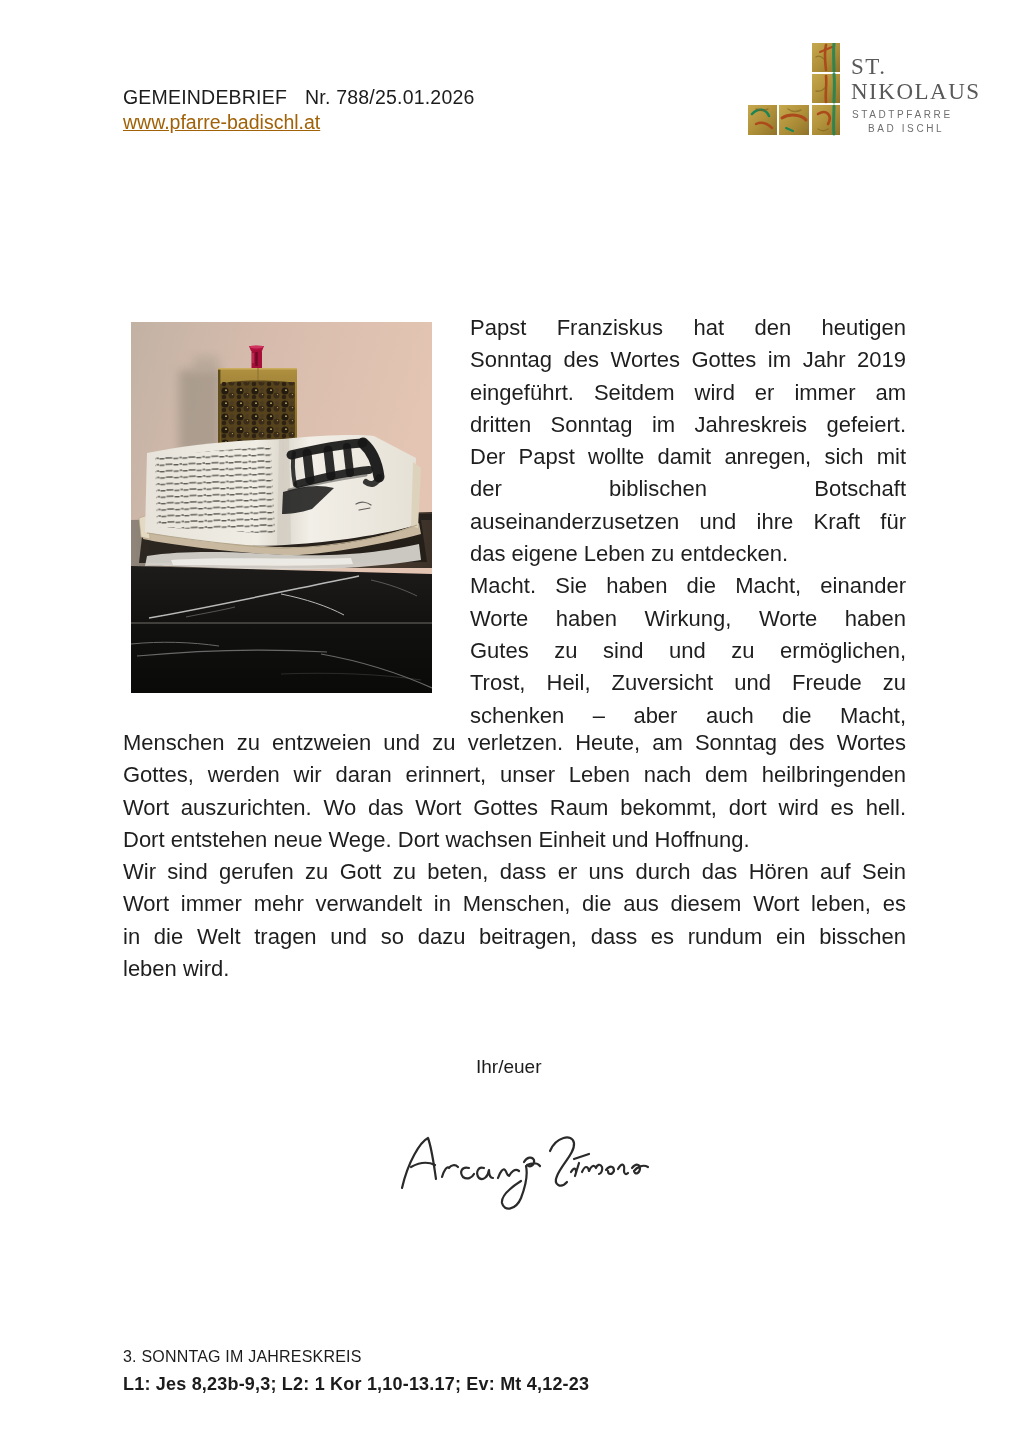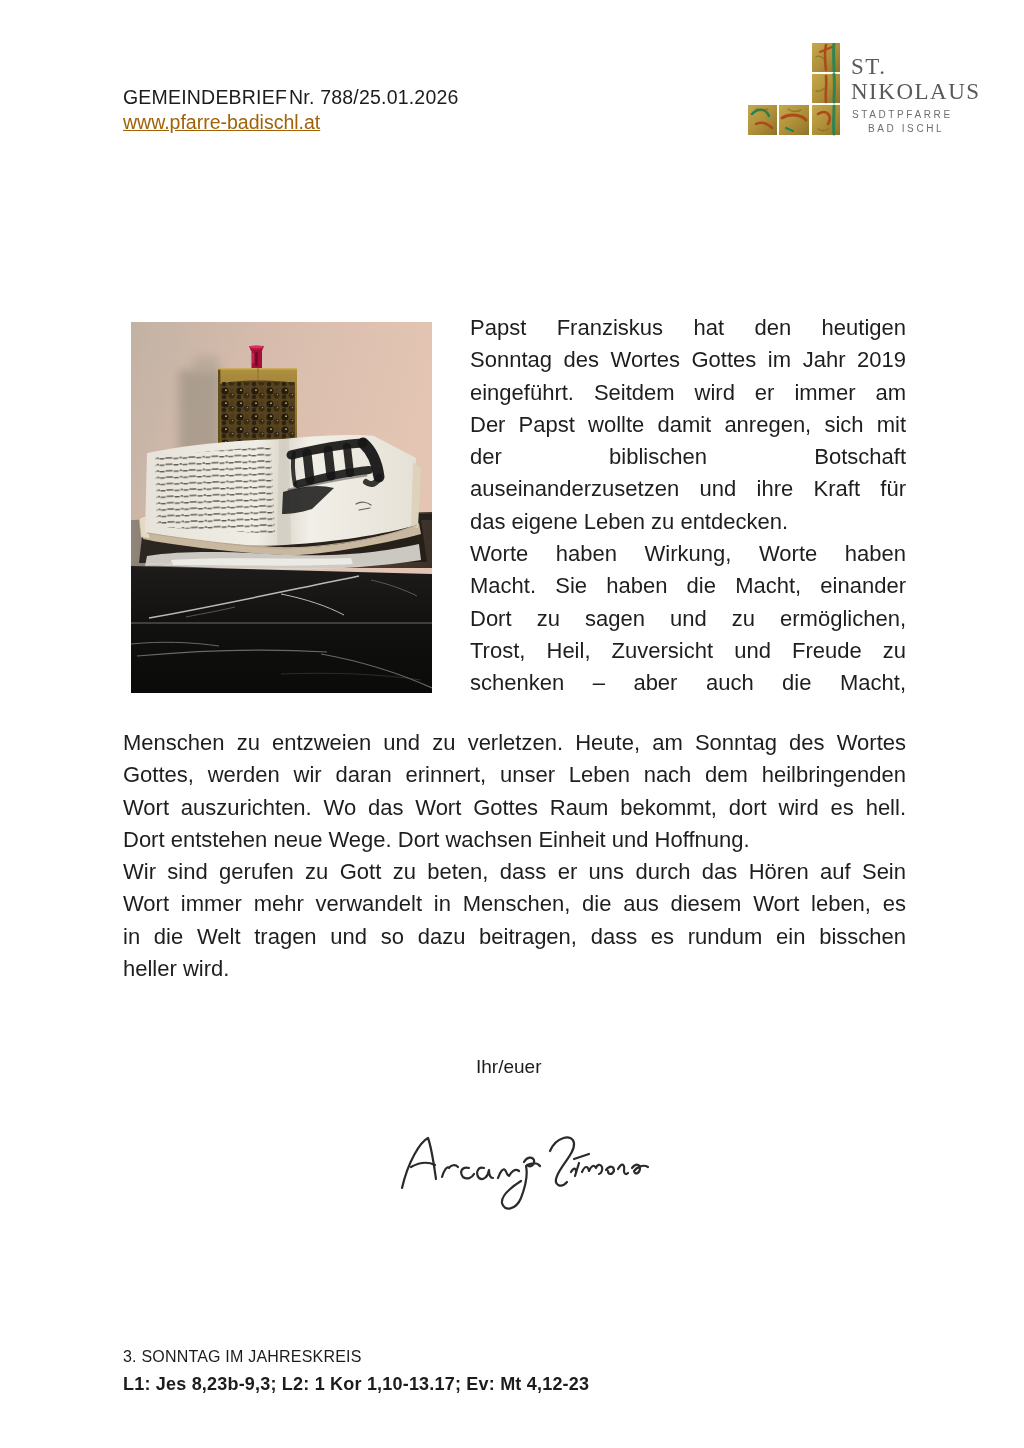--- a/index.html
+++ b/index.html
@@ -4,21 +4,21 @@
 <style>
   html,body { margin:0; padding:0; background:#ffffff; }
   .page {
     position:relative; width:1024px; height:1448px; background:#ffffff;
     font-family:"Liberation Sans", sans-serif; color:#1c1c1c; overflow:hidden;
   }
   .abs { position:absolute; }
 
   
   .hdr-line1 { left:123px; top:86px; font-size:19.5px; letter-spacing:.2px; }
-  .hdr-num { margin-left:2px; }
+  .hdr-num { margin-left:18px; }
   .hdr-url { left:123px; top:111px; font-size:19.5px; text-decoration:underline; color:#a16207; }
 
   
   .logo-tiles { left:748px; top:43px; }
   .logo-name { left:851px; font-family:"Liberation Serif", serif; color:#595959; font-size:23px; letter-spacing:1.5px; line-height:23px; }
   .logo-name1 { top:55px;font-family:Liberation Serif, serif; }
   .logo-name2 { top:80px; }
   .logo-sub { left:852px; font-size:10px; letter-spacing:2.6px; color:#6e6e6e; line-height:10px; }
   .logo-sub1 { top:110px;text-align:center; }
   .logo-sub2 { top:124px;padding-left:16px; }
@@ -213,40 +213,41 @@
         <path d="M190,332 C235,340 270,352 301,366" stroke-width="1.2"></path>
         <path d="M150,352 C200,350 250,352 290,358" stroke-width=".7" opacity=".5"></path>
       </g>
     </svg>
   </div>
 
   <div class="abs col-text">
       <div class="tline just">Papst Franziskus hat den heutigen</div>
       <div class="tline just">Sonntag des Wortes Gottes im Jahr 2019</div>
       <div class="tline just">eingeführt. Seitdem wird er immer am</div>
+      <div class="tline just">dritten Sonntag im Jahreskreis gefeiert.</div>
       <div class="tline just">Der Papst wollte damit anregen, sich mit</div>
       <div class="tline just">der biblischen Botschaft</div>
       <div class="tline just">auseinanderzusetzen und ihre Kraft für</div>
       <div class="tline">das eigene Leben zu entdecken.</div>
+      <div class="tline just">Macht. Sie haben die Macht, einander</div>
       <div class="tline just">Worte haben Wirkung, Worte haben</div>
-      <div class="tline just">Macht. Sie haben die Macht, einander</div>
-      <div class="tline just">Dort zu sagen und zu ermöglichen,</div>
+      <div class="tline just">Gutes zu sind und zu ermöglichen,</div>
       <div class="tline just">Trost, Heil, Zuversicht und Freude zu</div>
       <div class="tline just">schenken – aber auch die Macht,</div>
     </div>
 
   <div class="abs full-text">
       <div class="tline just">Menschen zu entzweien und zu verletzen. Heute, am Sonntag des Wortes</div>
       <div class="tline just">Gottes, werden wir daran erinnert, unser Leben nach dem heilbringenden</div>
       <div class="tline just">Wort auszurichten. Wo das Wort Gottes Raum bekommt, dort wird es hell.</div>
       <div class="tline">Dort entstehen neue Wege. Dort wachsen Einheit und Hoffnung.</div>
       <div class="tline just">Wir sind gerufen zu Gott zu beten, dass er uns durch das Hören auf Sein</div>
       <div class="tline just">Wort immer mehr verwandelt in Menschen, die aus diesem Wort leben, es</div>
       <div class="tline just">in die Welt tragen und so dazu beitragen, dass es rundum ein bisschen</div>
-      <div class="tline">heller wird.</div>
+      <div class="tline">leben wird.</div>
     </div>
 
   <div class="abs closing">Ihr/euer</div>
 
   <div class="abs signature" aria-label="Arcanjo Sitimela">
     <svg width="252" height="92" viewBox="0 0 252 92">
       <g stroke="#2a2a2a" stroke-width="2.2" fill="none" stroke-linecap="round" stroke-linejoin="round">
         <path d="M4,66 C10,40 22,20 30,16 C34,27 36,44 38,57"></path>
         <path d="M13,45 C22,40 31,40 37,43"></path>
         <path d="M44,55 C46,48 49,44 51,46 C53,43 57,42 60,45"></path>

